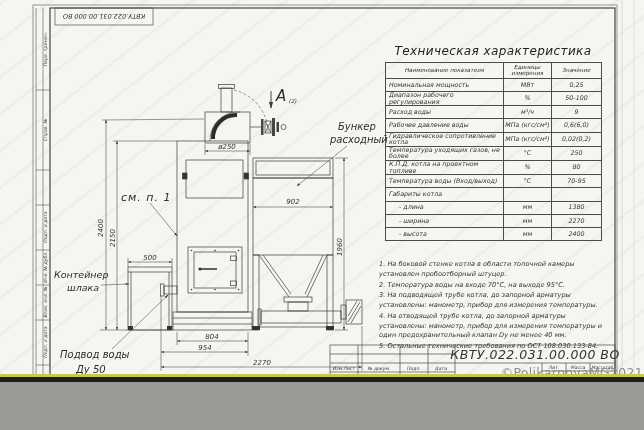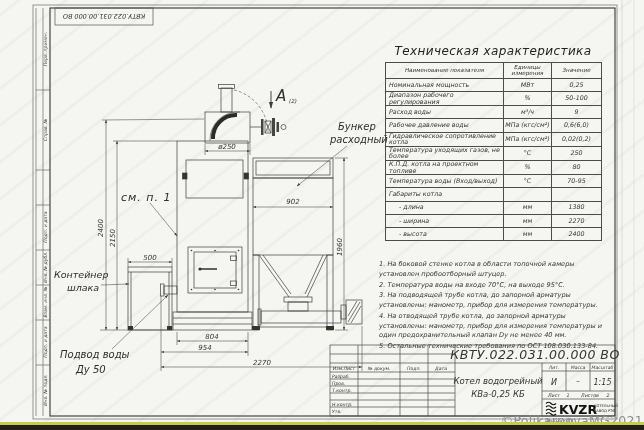--- a/index.html
+++ b/index.html
@@ -1,16 +1,16 @@
 <!DOCTYPE html>
 <html><head>
 <meta charset="utf-8">
 <style>
   html,body{margin:0;padding:0;background:#9a9a96;}
-  .sheet{position:relative;width:644px;height:430px;background:#f5f5f1;overflow:hidden;
+  .sheet{position:relative;width:644px;height:382px;background:#f5f5f1;overflow:hidden;
          font-family:"DejaVu Sans",sans-serif;color:#2e2e2e;}
   .sheet::before{content:"";position:absolute;inset:0;pointer-events:none;z-index:5;
          background:repeating-linear-gradient(-38deg,rgba(110,115,125,0) 0 26px,rgba(110,115,125,.05) 26px 29px);}
   svg.draw{position:absolute;left:0;top:0;z-index:1;}
   
   .spec{position:absolute;left:385px;top:44px;width:216px;z-index:2;}
   .spec-title{font-style:italic;font-size:12px;text-align:center;margin:0 0 4px 0;letter-spacing:.4px;color:#222;}
   .spec table{border-collapse:collapse;width:216px;table-layout:fixed;}
   .spec th,.spec td{border:0.8px solid #4b4b4b;font-weight:normal;font-style:italic;overflow:hidden;color:#333;}
   .spec th{font-size:5.6px;padding:1px 1px;line-height:1.15;text-align:center;}

